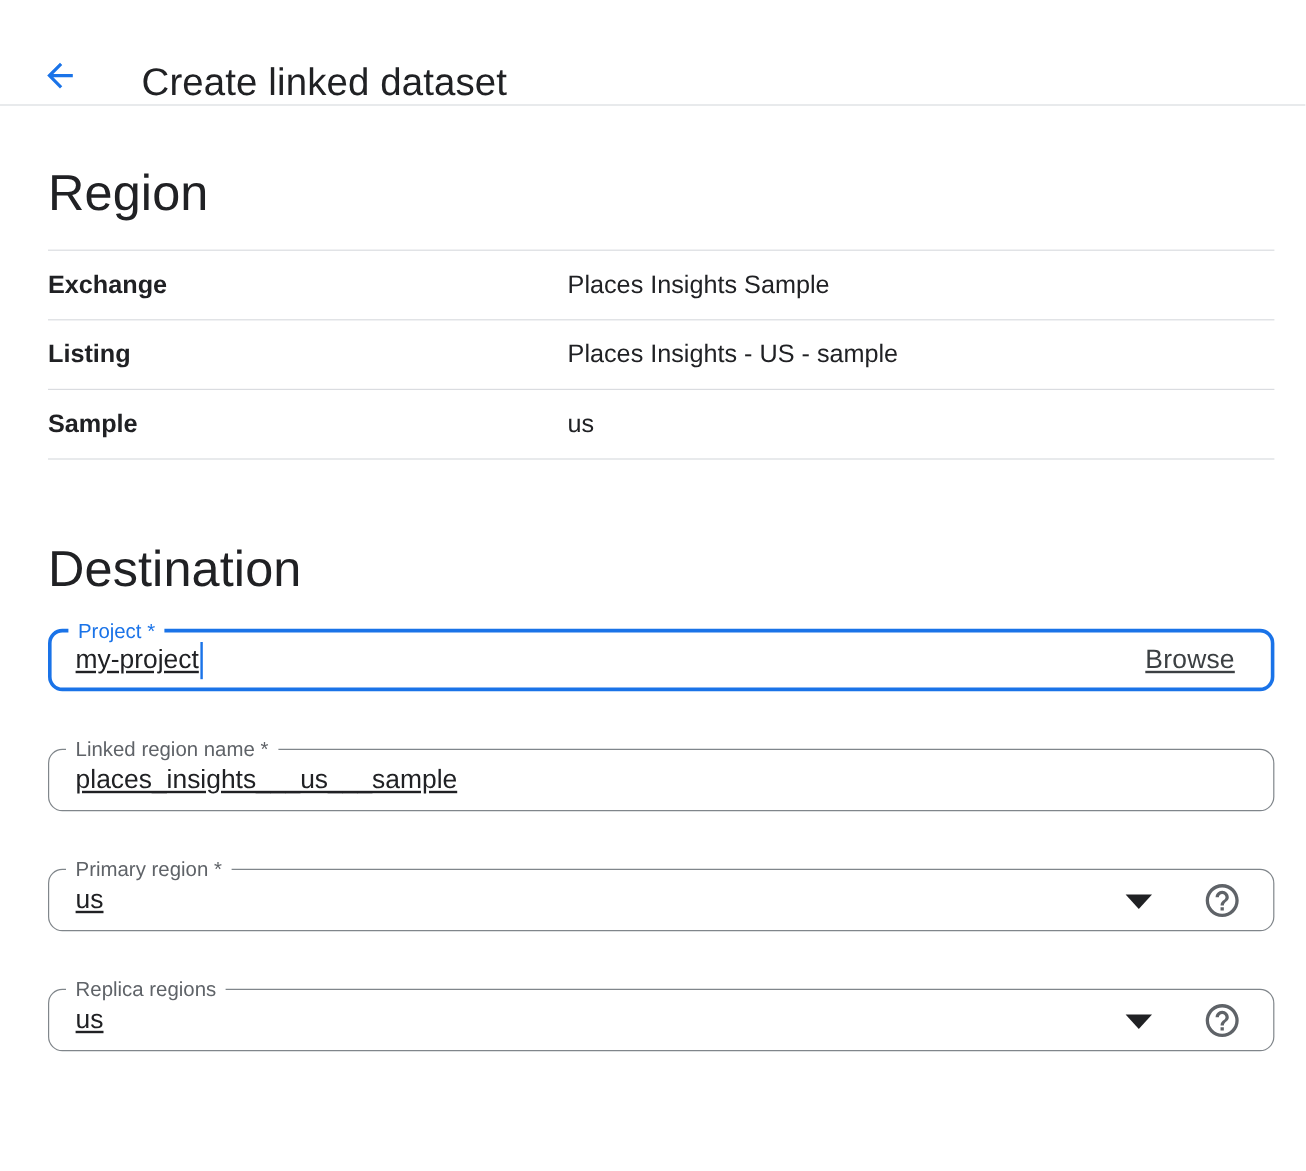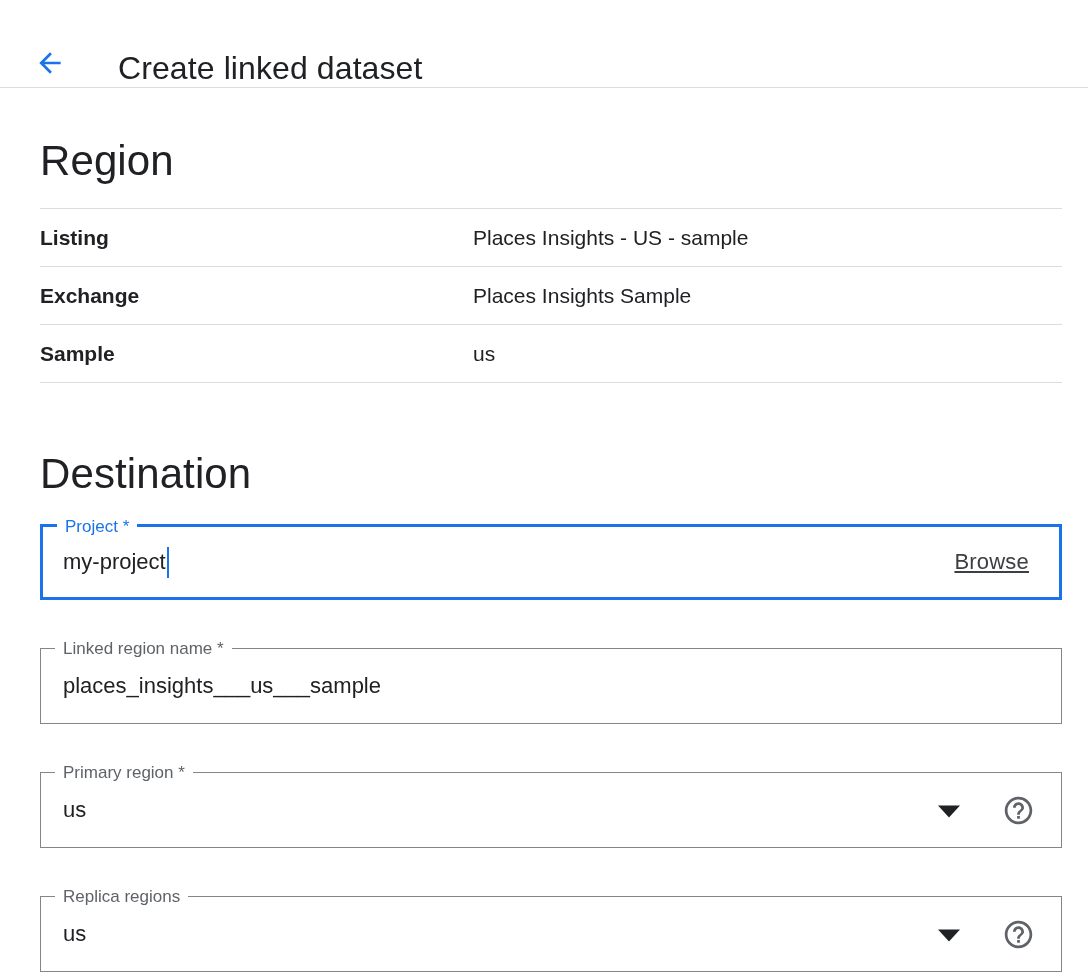--- a/index.html
+++ b/index.html
@@ -44,32 +44,32 @@
   .kv-table{border-top:1px solid var(--color-divider);}
   .kv-row{
     display:flex;align-items:center;height:58px;
     border-bottom:1px solid var(--color-divider);
     font-size:21px;
   }
   .kv-label{width:433px;font-weight:600;color:var(--color-text_primary);flex:0 0 auto;}
   .kv-value{color:var(--color-text_primary);font-weight:400;}
   
   .field{
-    position:relative;height:76px;border:1px solid var(--color-field_border);
-    border-radius:0;display:flex;align-items:center;
+    position:relative;height:52px;border:1px solid var(--color-field_border);
+    border-radius:12px;display:flex;align-items:center;
     padding:0 24px 0 22px;margin-bottom:48px;background:#fff;
   }
   .field.focused{border:3px solid var(--color-accent);padding-left:20px;}
   .flabel{
     position:absolute;top:-10px;left:14px;background:#fff;
     padding:0 8px;font-size:17px;line-height:20px;
     color:var(--color-text_secondary);white-space:nowrap;
   }
   .field.focused .flabel{color:var(--color-accent);}
-  .fvalue{font-size:22px;color:var(--color-text_primary);white-space:pre;}
+  .fvalue{font-size:22px;color:var(--color-text_primary);white-space:pre;text-decoration:underline;}
   .caret{
     display:inline-block;width:2.5px;height:31px;margin-left:1px;
     background:var(--color-accent);flex:0 0 auto;
   }
   .browse-btn{
     position:absolute;right:30px;top:50%;transform:translateY(-50%);
     border:none;background:transparent;cursor:pointer;
     font-family:inherit;font-size:22px;color:#3c4043;letter-spacing:0.2px;text-decoration:underline;
   }
   
@@ -99,26 +99,26 @@
   </button>
   <h1 class="page-title">Create linked dataset</h1>
 </header>
 
 <main class="content">
 
   <section>
     <h2 class="section-heading source-heading">Region</h2>
     <div class="kv-table">
       <div class="kv-row">
+        <div class="kv-label">Exchange</div>
+        <div class="kv-value">Places Insights Sample</div>
+      </div>
+      <div class="kv-row">
         <div class="kv-label">Listing</div>
         <div class="kv-value">Places Insights - US - sample</div>
-      </div>
-      <div class="kv-row">
-        <div class="kv-label">Exchange</div>
-        <div class="kv-value">Places Insights Sample</div>
       </div>
       <div class="kv-row">
         <div class="kv-label">Sample</div>
         <div class="kv-value">us</div>
       </div>
     </div>
   </section>
 
   <section>
     <h2 class="section-heading dest-heading">Destination</h2>

